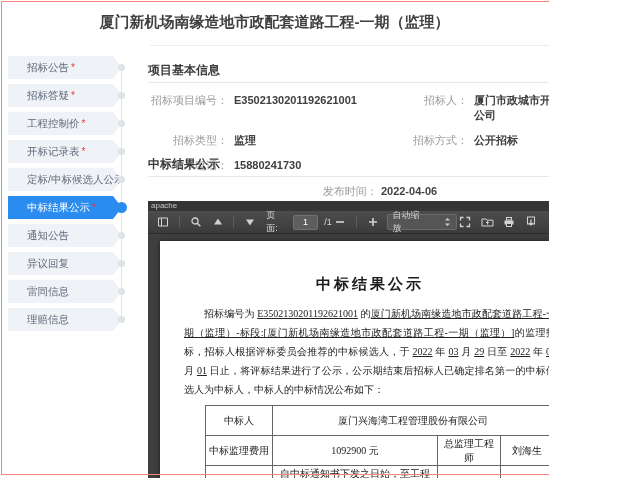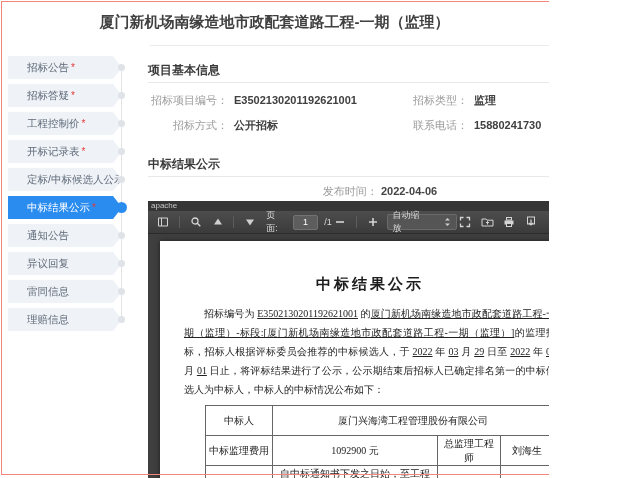--- a/index.html
+++ b/index.html
@@ -138,20 +138,24 @@
       <div class="tl-dot" style="top: 288px;"></div>
       <div class="tl-dot" style="top: 316px;"></div>
     </div>
 
   <div class="sec-head" id="head1">项目基本信息</div>
   <div class="sec-div" id="div1"></div>
   <div class="info-grid" id="info-grid">
       <div class="field">
         <span class="f-label">招标项目编号：</span>
         <span class="f-value">E3502130201192621001</span>
+      </div>
+      <div class="field">
+        <span class="f-label">招标人：</span>
+        <span class="f-value">厦门市政城市开发建设有限公司</span>
       </div>
       <div class="field">
         <span class="f-label">招标类型：</span>
         <span class="f-value">监理</span>
       </div>
       <div class="field">
         <span class="f-label">招标方式：</span>
         <span class="f-value">公开招标</span>
       </div>
       <div class="field">

